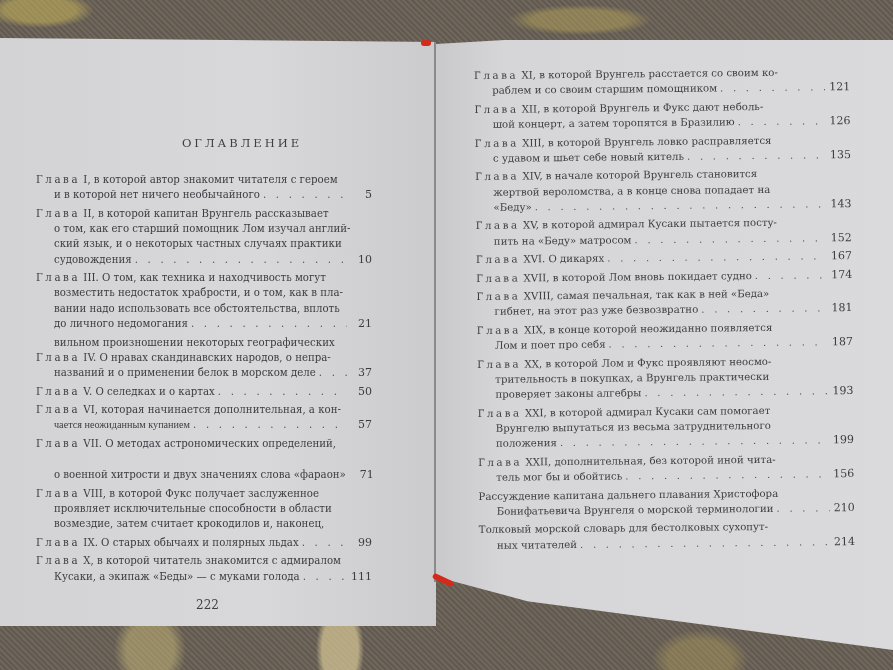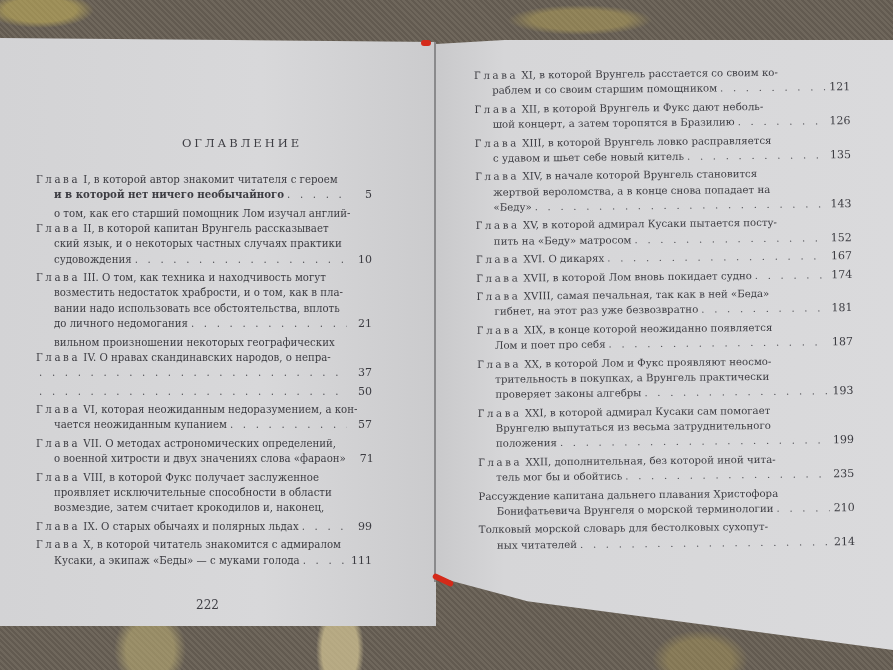--- a/index.html
+++ b/index.html
@@ -85,28 +85,28 @@
 <div class="spine"></div>
 <div class="spine-top"></div>
 <div class="spine-bottom"></div>
 
 <div class="toc-title">ОГЛАВЛЕНИЕ</div>
 
 <div class="toc toc-left" id="toc-left">
     <div class="entry">
       <div class="line"><span class="spaced">Глава</span> <span>I, в которой автор знакомит читателя с героем</span></div>
       <div class="last">
-        <span class="txt" style="padding-left: 18px; font-weight: bold;"><span>и в которой нет ничего необычайного</span></span>
+        <span class="txt" style="padding-left: 18px;"><span>и в которой нет ничего необычайного</span></span>
         <span class="dots"></span>
         <span class="pg">5</span>
       </div>
     </div>
     <div class="entry">
+      <div class="line"><span class="spaced">Глава</span> <span>II, в которой капитан Врунгель рассказывает</span></div>
       <div class="line cont"><span>о том, как его старший помощник Лом изучал англий-</span></div>
-      <div class="line"><span class="spaced">Глава</span> <span>II, в которой капитан Врунгель рассказывает</span></div>
       <div class="line cont"><span>ский язык, и о некоторых частных случаях практики</span></div>
       <div class="last">
         <span class="txt" style="padding-left: 18px;"><span>судовождения</span></span>
         <span class="dots"></span>
         <span class="pg">10</span>
       </div>
     </div>
     <div class="entry">
       <div class="line"><span class="spaced">Глава</span> <span>III. О том, как техника и находчивость могут</span></div>
       <div class="line cont"><span>возместить недостаток храбрости, и о том, как в пла-</span></div>
@@ -114,42 +114,44 @@
       <div class="last">
         <span class="txt" style="padding-left: 18px;"><span>до личного недомогания</span></span>
         <span class="dots"></span>
         <span class="pg">21</span>
       </div>
     </div>
     <div class="entry">
       <div class="line cont"><span>вильном произношении некоторых географических</span></div>
       <div class="line"><span class="spaced">Глава</span> <span>IV. О нравах скандинавских народов, о непра-</span></div>
       <div class="last">
+        <span class="txt" style="padding-left: 18px;"><span>названий и о применении белок в морском деле</span></span>
         <span class="dots"></span>
         <span class="pg">37</span>
       </div>
     </div>
     <div class="entry">
       <div class="last">
+        <span class="txt"><span class="spaced">Глава</span> <span>V. О селедках и о картах</span></span>
         <span class="dots"></span>
         <span class="pg">50</span>
       </div>
     </div>
     <div class="entry">
-      <div class="line"><span class="spaced">Глава</span> <span>VI, которая неожиданным недоразумением, а кон-</span></div>
-      <div class="last">
-        <span class="txt" style="padding-left: 18px;"><span>чается неожиданным купанием</span></span>
+      <div class="line"><span class="spaced">Глава</span> <span>VI, которая начинается дополнительная, а кон-</span></div>
+      <div class="last">
+        <span class="txt" style="padding-left: 18px; font-family: Liberation Serif, serif;"><span>чается неожиданным купанием</span></span>
         <span class="dots"></span>
         <span class="pg">57</span>
       </div>
     </div>
     <div class="entry">
       <div class="line"><span class="spaced">Глава</span> <span>VII. О методах астрономических определений,</span></div>
       <div class="last">
-        <span class="txt" style="padding-left: 18px;"><span>о военной хитрости и двух значениях слова «фараон»</span></span>
+        <span class="txt" style="padding-left: 18px; margin-top: 16px;"><span>о военной хитрости и двух значениях слова «фараон»</span></span>
         <span class="dots"></span>
         <span class="pg">71</span>
       </div>
     </div>
     <div class="entry">
       <div class="line"><span class="spaced">Глава</span> <span>VIII, в которой Фукс получает заслуженное</span></div>
       <div class="line cont"><span>проявляет исключительные способности в области</span></div>
       <div class="line cont"><span>возмездие, затем считает крокодилов и, наконец,</span></div>
     </div>
     <div class="entry">
@@ -256,21 +258,21 @@
         <span class="txt" style="padding-left: 18px;"><span>положения</span></span>
         <span class="dots"></span>
         <span class="pg">199</span>
       </div>
     </div>
     <div class="entry">
       <div class="line"><span class="spaced">Глава</span> <span>XXII, дополнительная, без которой иной чита-</span></div>
       <div class="last">
         <span class="txt" style="padding-left: 18px;"><span>тель мог бы и обойтись</span></span>
         <span class="dots"></span>
-        <span class="pg">235</span>
+        <span class="pg">156</span>
       </div>
     </div>
     <div class="entry">
       <div class="line"><span>Рассуждение капитана дальнего плавания Христофора</span></div>
       <div class="last">
         <span class="txt" style="padding-left: 18px;"><span>Бонифатьевича Врунгеля о морской терминологии</span></span>
         <span class="dots"></span>
         <span class="pg">210</span>
       </div>
     </div>

